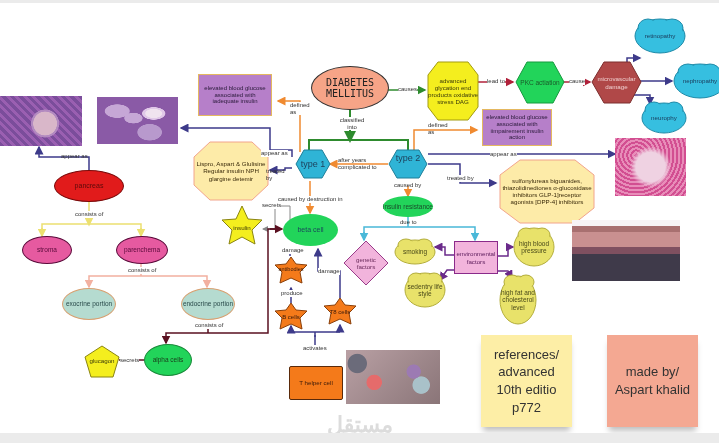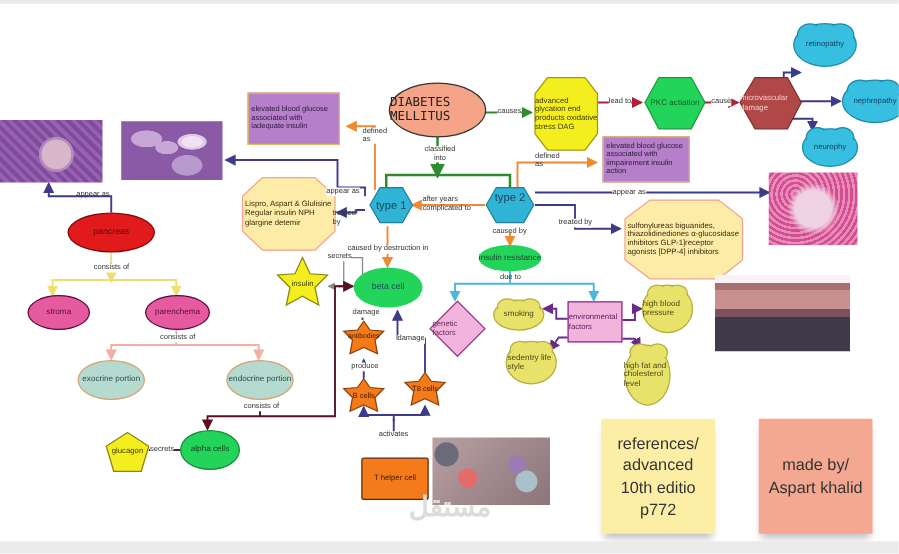--- a/index.html
+++ b/index.html
@@ -1,32 +1,32 @@
 <!DOCTYPE html>
 <html><head>
 <meta charset="utf-8">
 <style>
   html, body { margin:0; padding:0; }
   body { width:719px; height:443px; background:#ffffff; position:relative; overflow:hidden; font-family:"Liberation Sans", sans-serif; }
   .topbar { position:absolute; left:0; top:0; width:719px; height:3px; background:#ebebeb; }
   .bottombar { position:absolute; left:0; top:433px; width:719px; height:10px; background:#ebebeb; }
   svg.edges { position:absolute; left:0; top:0; width:719px; height:443px; }
-  .node { position:absolute; display:flex; align-items:center; justify-content:center; box-sizing:border-box; line-height:1.15; color:#333; }
+  .node { position:absolute; display:flex; align-items:center; justify-content:center; text-align:center; box-sizing:border-box; line-height:1.15; color:#333; }
   .lbl { position:absolute; font-size:6px; color:#333; white-space:nowrap; line-height:1.1; background:#fff; }
   .lbl.nobg { background:transparent; }
   .ellipse { border-radius:50%; }
   .bold { font-weight:normal; }
   .img { position:absolute; }
   .hist1 { background: radial-gradient(circle at 55% 55%, #d9b7c9 0 22%, #b38ac0 23% 26%, transparent 27%), repeating-linear-gradient(45deg,#7b4d9b 0 3px,#9a5fb1 3px 6px); }
   .hist2 { background: radial-gradient(ellipse at 25% 30%, #c6a7d6 0 14%, transparent 15%), radial-gradient(ellipse at 45% 45%, #c6a7d6 0 14%, transparent 15%), radial-gradient(ellipse at 70% 35%, #f0e3ef 0 10%, #e0c8e8 11% 14%, transparent 15%), radial-gradient(ellipse at 65% 75%, #b899cd 0 16%, transparent 17%), #8a5aa6; }
   .hist3 { background: radial-gradient(circle at 50% 50%, #efd2e2 0 32%, transparent 45%), repeating-radial-gradient(circle at 30% 30%, #d24e91 0 2px, #e88db9 2px 4px); }
   .membrane { background: linear-gradient(180deg,#f7f3f5 0 10%, #a87070 10% 20%, #c99090 20% 45%, #7f5060 45% 55%, #3f3a4a 55% 100%); }
   .cells3d { background: radial-gradient(circle at 30% 60%, #e56b6b 0 10%, transparent 11%), radial-gradient(circle at 72% 40%, #9c7ab3 0 9%, transparent 10%), radial-gradient(circle at 80% 65%, #a9c1c9 0 10%, transparent 11%), radial-gradient(circle at 12% 25%, #6b6b7a 0 10%, transparent 11%), linear-gradient(135deg,#b9a0a4,#8a7578); }
   .sticky { position:absolute; display:flex; align-items:center; justify-content:center; text-align:center; font-size:13px; line-height:1.35; color:#333; box-shadow: 0 6px 6px -2px rgba(0,0,0,0.25); }
-  .watermark { position:absolute; color:#dcdcdc; text-align:center; }
+  .watermark { position:absolute; color:#dcdcdc; text-align:center;margin-top:19px; }
 </style>
 </head>
 <body>
 
 <div class="topbar"></div>
 
 <svg class="edges" viewBox="0 0 719 443">
   <defs>
     <marker id="ag" markerWidth="6" markerHeight="6" refX="5" refY="3" orient="auto">
         <path d="M0,0 L6,3 L0,6 z" fill="#2e8b2e"></path>

